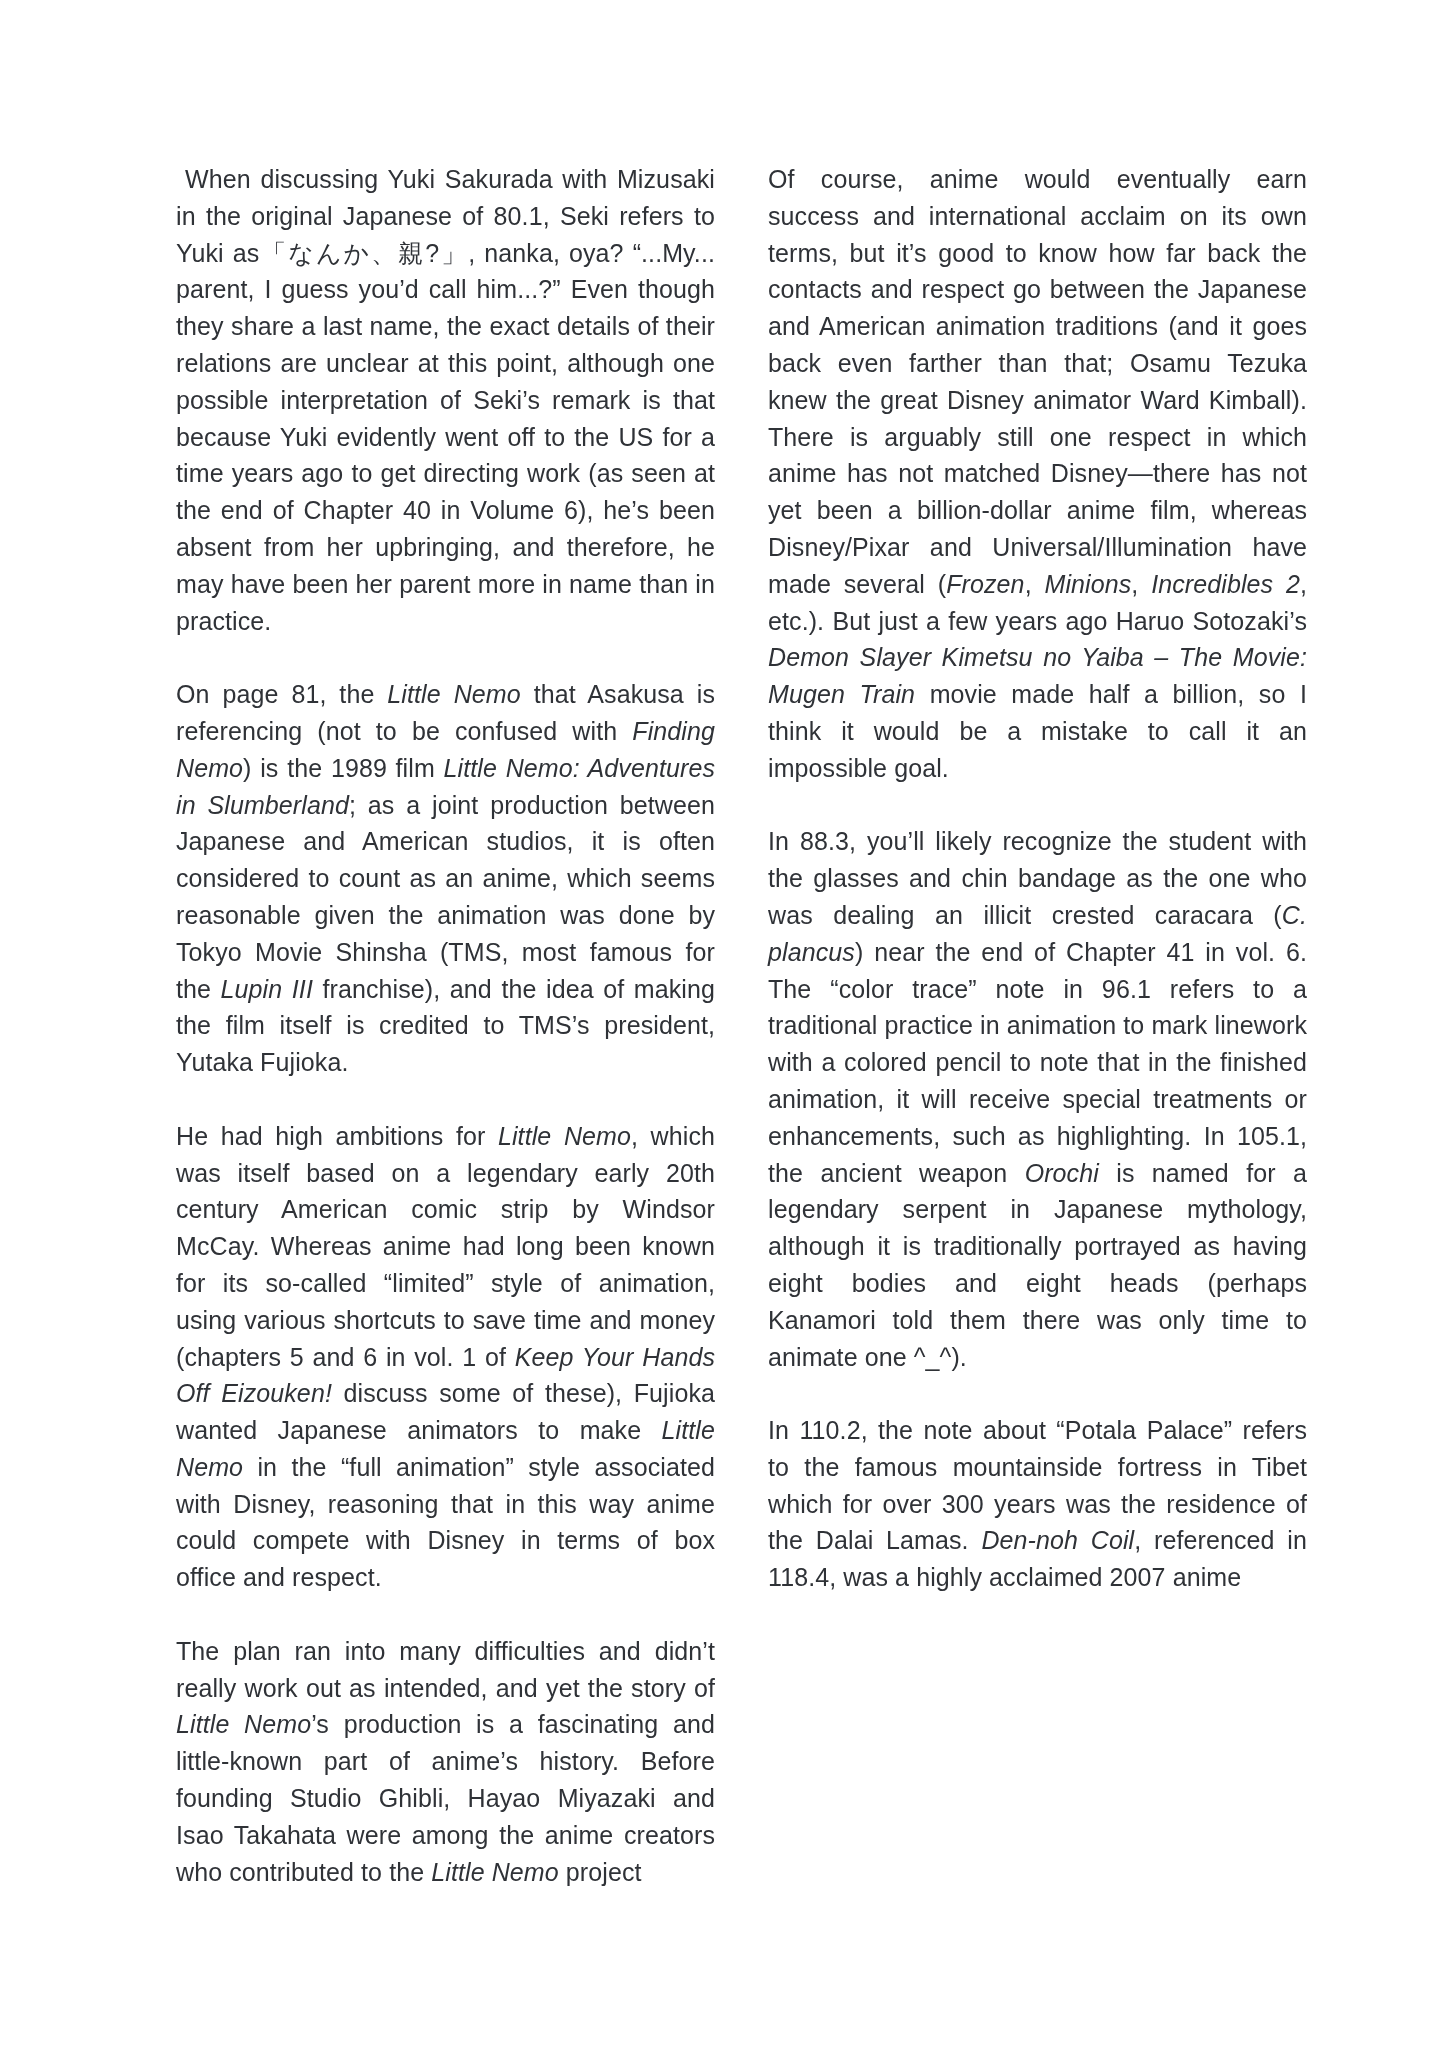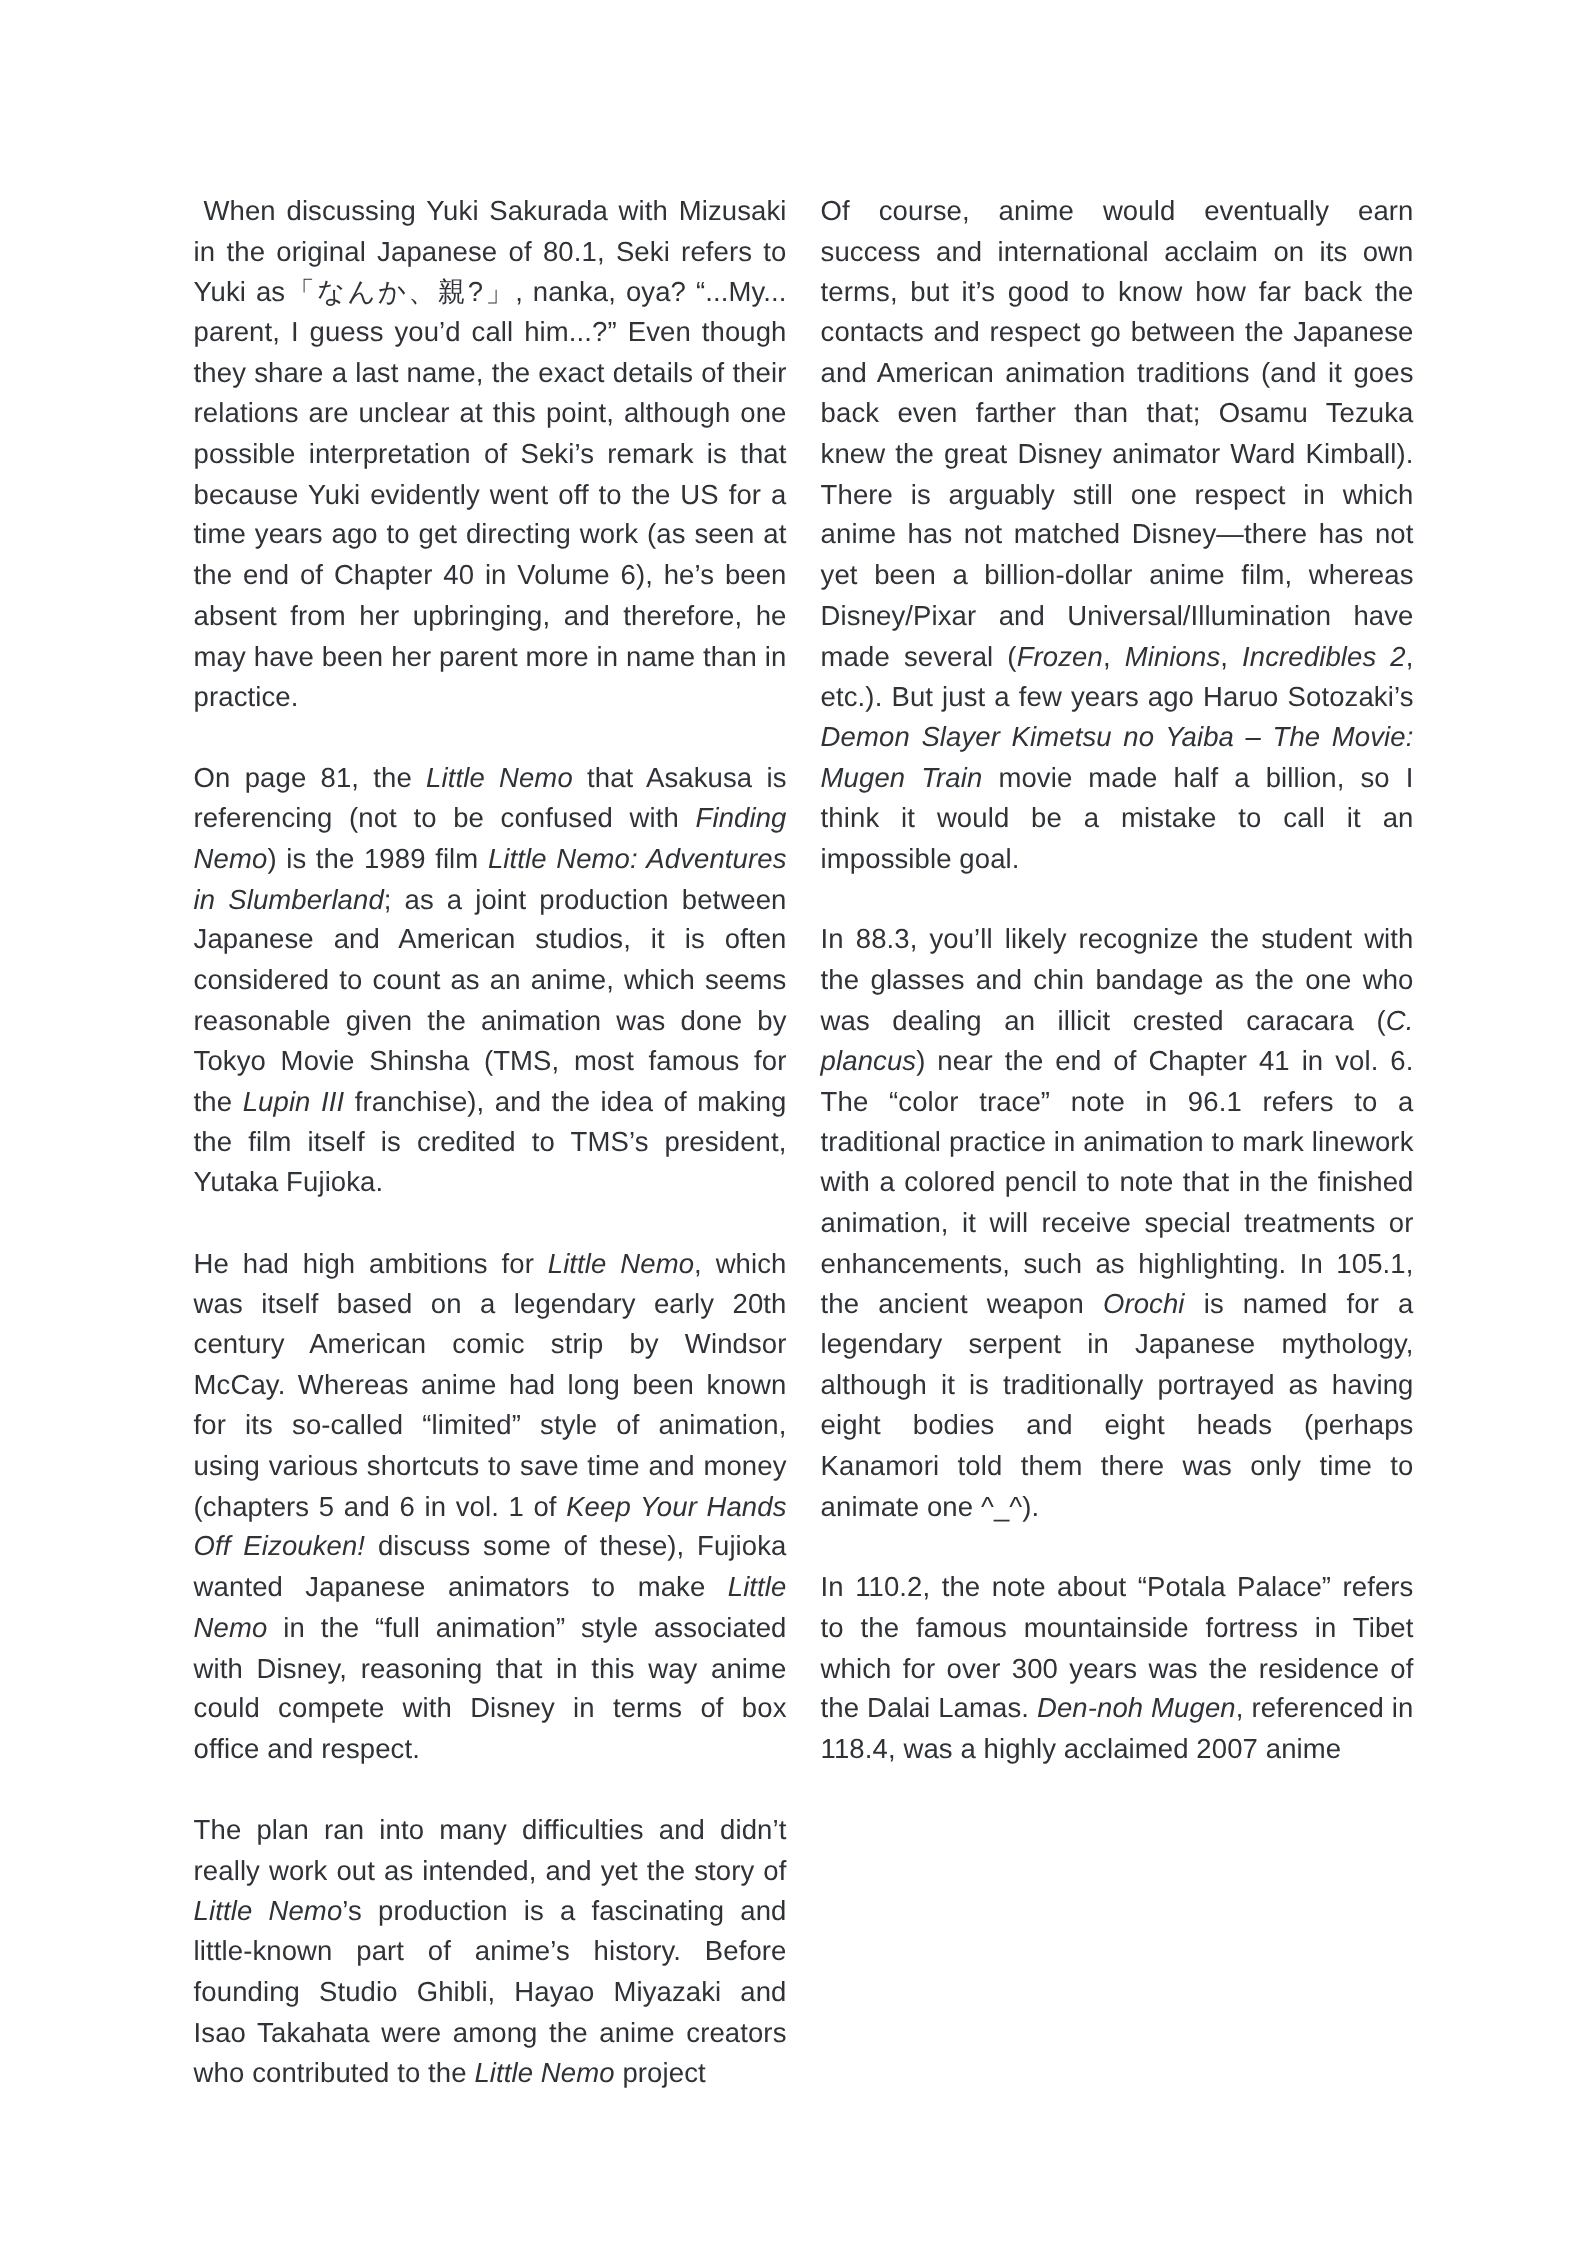--- a/index.html
+++ b/index.html
@@ -11,23 +11,23 @@
     position: relative;
     width: 1448px;
     height: 2048px;
     background: #ffffff;
     overflow: hidden;
     font-family: "Liberation Sans", "DejaVu Sans", sans-serif;
   }
   .content {
     position: absolute;
     left: 176px;
-    top: 174px;
+    top: 161px;
     display: flex;
-    gap: 31px;
+    gap: 53px;
   }
   .column {
     width: 539px;
     color: #2f3237;
     font-size: 25px;
     line-height: 36.8px;
     text-align: justify;
     letter-spacing: 0.1px;
   }
   .column p {
@@ -49,16 +49,16 @@
   <div class="content">
     <div class="column">
         <p class="indent"><span>When discussing Yuki Sakurada with Mizusaki in the original Japanese of 80.1, Seki refers to Yuki as「なんか、親?」, nanka, oya? “...My... parent, I guess you’d call him...?” Even though they share a last name, the exact details of their relations are unclear at this point, although one possible interpretation of Seki’s remark is that because Yuki evidently went off to the US for a time years ago to get directing work (as seen at the end of Chapter 40 in Volume 6), he’s been absent from her upbringing, and therefore, he may have been her parent more in name than in practice.</span></p>
         <p><span>On page 81, the </span><em>Little Nemo</em><span> that Asakusa is referencing (not to be confused with </span><em>Finding Nemo</em><span>) is the 1989 film </span><em>Little Nemo: Adventures in Slumberland</em><span>; as a joint production between Japanese and American studios, it is often considered to count as an anime, which seems reasonable given the animation was done by Tokyo Movie Shinsha (TMS, most famous for the </span><em>Lupin III</em><span> franchise), and the idea of making the film itself is credited to TMS’s president, Yutaka Fujioka.</span></p>
         <p><span>He had high ambitions for </span><em>Little Nemo</em><span>, which was itself based on a legendary early 20th century American comic strip by Windsor McCay. Whereas anime had long been known for its so-called “limited” style of animation, using various shortcuts to save time and money (chapters 5 and 6 in vol. 1 of </span><em>Keep Your Hands Off Eizouken!</em><span> discuss some of these), Fujioka wanted Japanese animators to make </span><em>Little Nemo</em><span> in the “full animation” style associated with Disney, reasoning that in this way anime could compete with Disney in terms of box office and respect.</span></p>
         <p><span>The plan ran into many difficulties and didn’t really work out as intended, and yet the story of </span><em>Little Nemo</em><span>’s production is a fascinating and little-known part of anime’s history. Before founding Studio Ghibli, Hayao Miyazaki and Isao Takahata were among the anime creators who contributed to the </span><em>Little Nemo</em><span> project</span></p>
       </div>
     <div class="column">
         <p><span>Of course, anime would eventually earn success and international acclaim on its own terms, but it’s good to know how far back the contacts and respect go between the Japanese and American animation traditions (and it goes back even farther than that; Osamu Tezuka knew the great Disney animator Ward Kimball). There is arguably still one respect in which anime has not matched Disney—there has not yet been a billion-dollar anime film, whereas Disney/Pixar and Universal/Illumination have made several (</span><em>Frozen</em><span>, </span><em>Minions</em><span>, </span><em>Incredibles 2</em><span>, etc.). But just a few years ago Haruo Sotozaki’s </span><em>Demon Slayer Kimetsu no Yaiba – The Movie: Mugen Train</em><span> movie made half a billion, so I think it would be a mistake to call it an impossible goal.</span></p>
         <p><span>In 88.3, you’ll likely recognize the student with the glasses and chin bandage as the one who was dealing an illicit crested caracara (</span><em>C. plancus</em><span>) near the end of Chapter 41 in vol. 6. The “color trace” note in 96.1 refers to a traditional practice in animation to mark linework with a colored pencil to note that in the finished animation, it will receive special treatments or enhancements, such as highlighting. In 105.1, the ancient weapon </span><em>Orochi</em><span> is named for a legendary serpent in Japanese mythology, although it is traditionally portrayed as having eight bodies and eight heads (perhaps Kanamori told them there was only time to animate one ^_^).</span></p>
-        <p><span>In 110.2, the note about “Potala Palace” refers to the famous mountainside fortress in Tibet which for over 300 years was the residence of the Dalai Lamas. </span><em>Den-noh Mugen</em><span>, referenced in 118.4, was a highly acclaimed 2007 anime</span></p>
+        <p><span>In 110.2, the note about “Potala Palace” refers to the famous mountainside fortress in Tibet which for over 300 years was the residence of the Dalai Lamas. </span><em>Den-noh Coil</em><span>, referenced in 118.4, was a highly acclaimed 2007 anime</span></p>
       </div>
   </div>
 </div>
 
 </body></html>

